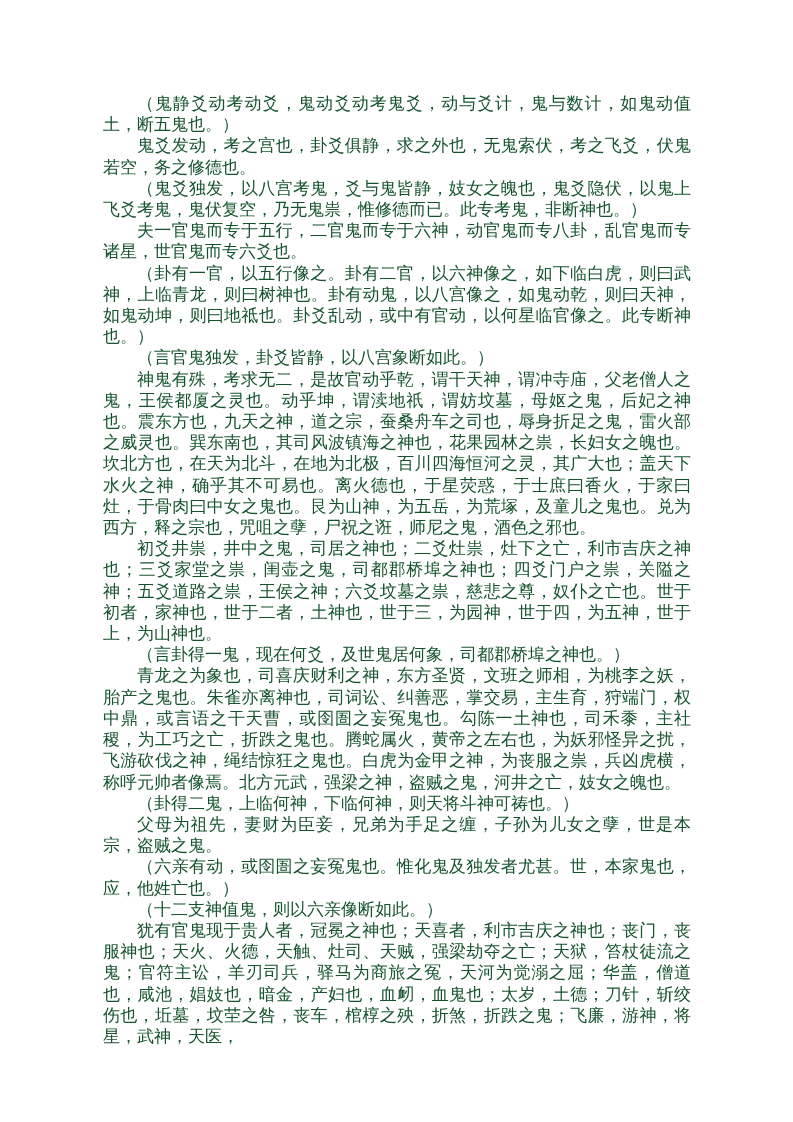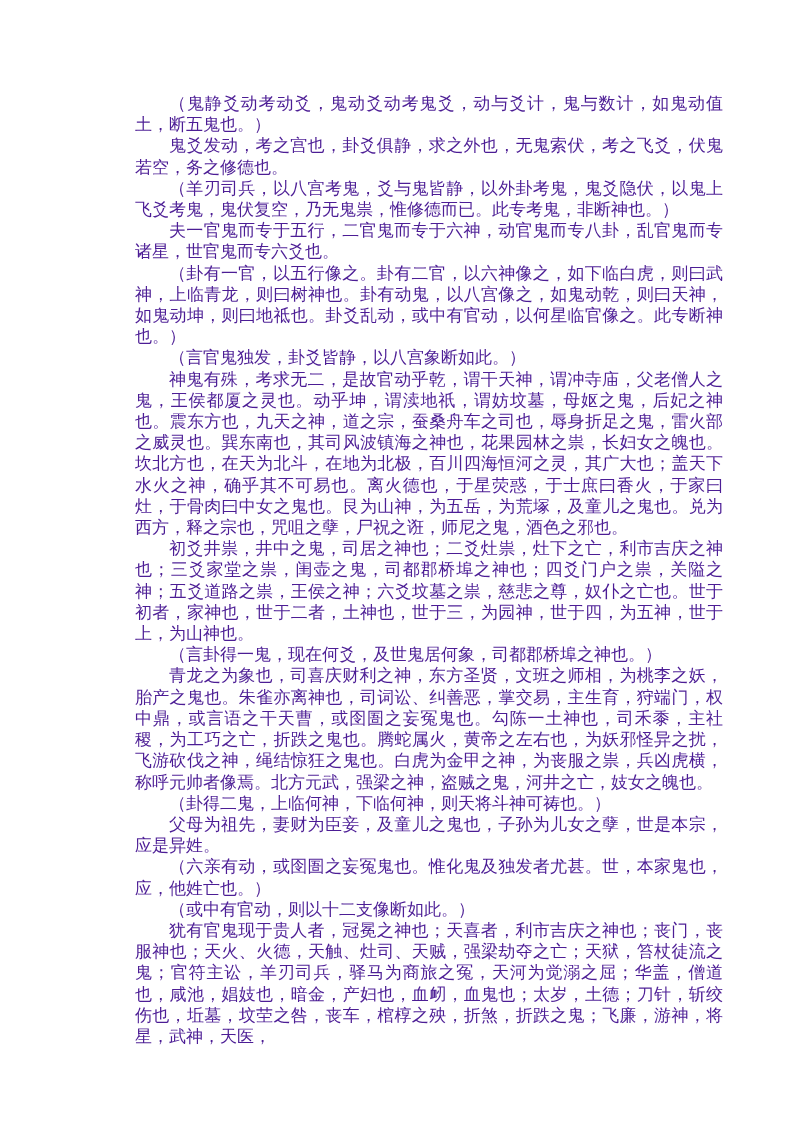--- a/index.html
+++ b/index.html
@@ -13,49 +13,48 @@
     height: 1122px;
     background: #ffffff;
     overflow: hidden;
     font-family: "Liberation Serif", "DejaVu Serif", serif;
   }
   .text-block {
     position: absolute;
     left: 103px;
     top: 93px;
     width: 588px;
-    color: #4c1d95;
+    color: #14532d;
     font-size: 17px;
     line-height: 21.2px;
     text-align: justify;
     text-justify: inter-character;
     word-break: break-all;
     overflow-wrap: break-word;
-    margin-left: 32px;
   }
   .text-block p {
     margin: 0;
     padding: 0;
     text-indent: 2em;
   }
 </style>
 </head>
 <body>
 
 <div class="page">
   <div class="text-block">
       <p>（鬼静爻动考动爻，鬼动爻动考鬼爻，动与爻计，鬼与数计，如鬼动值土，断五鬼也。）</p>
       <p>鬼爻发动，考之宫也，卦爻俱静，求之外也，无鬼索伏，考之飞爻，伏鬼若空，务之修德也。</p>
-      <p>（羊刃司兵，以八宫考鬼，爻与鬼皆静，以外卦考鬼，鬼爻隐伏，以鬼上飞爻考鬼，鬼伏复空，乃无鬼祟，惟修德而已。此专考鬼，非断神也。）</p>
+      <p>（鬼爻独发，以八宫考鬼，爻与鬼皆静，妓女之魄也，鬼爻隐伏，以鬼上飞爻考鬼，鬼伏复空，乃无鬼祟，惟修德而已。此专考鬼，非断神也。）</p>
       <p>夫一官鬼而专于五行，二官鬼而专于六神，动官鬼而专八卦，乱官鬼而专诸星，世官鬼而专六爻也。</p>
       <p>（卦有一官，以五行像之。卦有二官，以六神像之，如下临白虎，则曰武神，上临青龙，则曰树神也。卦有动鬼，以八宫像之，如鬼动乾，则曰天神，如鬼动坤，则曰地祗也。卦爻乱动，或中有官动，以何星临官像之。此专断神也。）</p>
       <p>（言官鬼独发，卦爻皆静，以八宫象断如此。）</p>
       <p>神鬼有殊，考求无二，是故官动乎乾，谓干天神，谓冲寺庙，父老僧人之鬼，王侯都厦之灵也。动乎坤，谓渎地祇，谓妨坟墓，母妪之鬼，后妃之神也。震东方也，九天之神，道之宗，蚕桑舟车之司也，辱身折足之鬼，雷火部之威灵也。巽东南也，其司风波镇海之神也，花果园林之祟，长妇女之魄也。坎北方也，在天为北斗，在地为北极，百川四海恒河之灵，其广大也；盖天下水火之神，确乎其不可易也。离火德也，于星荧惑，于士庶曰香火，于家曰灶，于骨肉曰中女之鬼也。艮为山神，为五岳，为荒塚，及童儿之鬼也。兑为西方，释之宗也，咒咀之孽，尸祝之诳，师尼之鬼，酒色之邪也。</p>
       <p>初爻井祟，井中之鬼，司居之神也；二爻灶祟，灶下之亡，利市吉庆之神也；三爻家堂之祟，闺壶之鬼，司都郡桥埠之神也；四爻门户之祟，关隘之神；五爻道路之祟，王侯之神；六爻坟墓之祟，慈悲之尊，奴仆之亡也。世于初者，家神也，世于二者，土神也，世于三，为园神，世于四，为五神，世于上，为山神也。</p>
       <p>（言卦得一鬼，现在何爻，及世鬼居何象，司都郡桥埠之神也。）</p>
       <p>青龙之为象也，司喜庆财利之神，东方圣贤，文班之师相，为桃李之妖，胎产之鬼也。朱雀亦离神也，司词讼、纠善恶，掌交易，主生育，狩端门，权中鼎，或言语之干天曹，或囹圄之妄冤鬼也。勾陈一土神也，司禾黍，主社稷，为工巧之亡，折跌之鬼也。腾蛇属火，黄帝之左右也，为妖邪怪异之扰，飞游砍伐之神，绳结惊狂之鬼也。白虎为金甲之神，为丧服之祟，兵凶虎横，称呼元帅者像焉。北方元武，强梁之神，盗贼之鬼，河井之亡，妓女之魄也。</p>
       <p>（卦得二鬼，上临何神，下临何神，则天将斗神可祷也。）</p>
-      <p>父母为祖先，妻财为臣妾，及童儿之鬼也，子孙为儿女之孽，世是本宗，应是异姓。</p>
+      <p>父母为祖先，妻财为臣妾，兄弟为手足之缠，子孙为儿女之孽，世是本宗，盗贼之鬼。</p>
       <p>（六亲有动，或囹圄之妄冤鬼也。惟化鬼及独发者尤甚。世，本家鬼也，应，他姓亡也。）</p>
-      <p>（或中有官动，则以十二支像断如此。）</p>
+      <p>（十二支神值鬼，则以六亲像断如此。）</p>
       <p>犹有官鬼现于贵人者，冠冕之神也；天喜者，利市吉庆之神也；丧门，丧服神也；天火、火德，天触、灶司、天贼，强梁劫夺之亡；天狱，笞杖徒流之鬼；官符主讼，羊刃司兵，驿马为商旅之冤，天河为觉溺之屈；华盖，僧道也，咸池，娼妓也，暗金，产妇也，血衂，血鬼也；太岁，土德；刀针，斩绞伤也，坵墓，坟茔之咎，丧车，棺椁之殃，折煞，折跌之鬼；飞廉，游神，将星，武神，天医，</p>
     </div>
 </div>
 
 </body></html>

